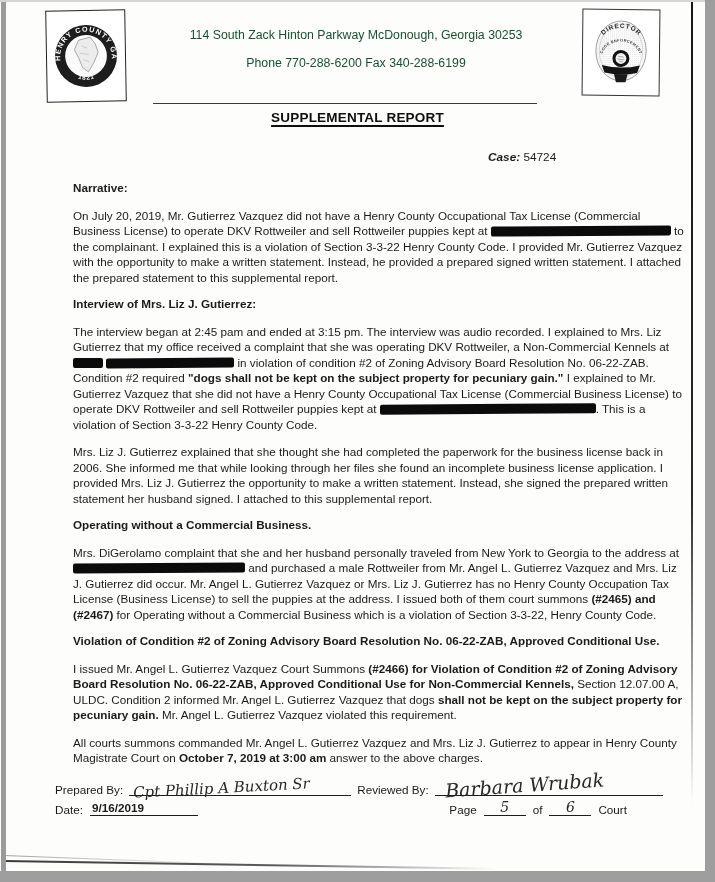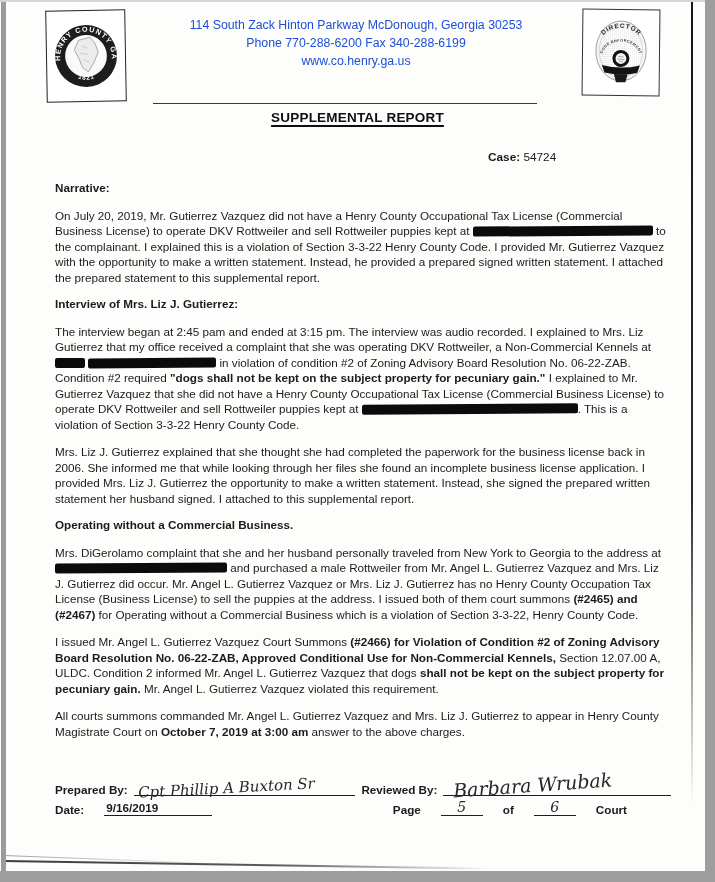--- a/index.html
+++ b/index.html
@@ -19,47 +19,47 @@
   .scanline-d2{position:absolute;left:4px;top:855px;width:230px;height:1px;opacity:.55;
       transform:rotate(2.2deg);transform-origin:left center;
       background:linear-gradient(90deg,#555,rgba(90,90,90,0));}
   
   .seal-box{position:absolute;left:46px;top:10px;width:78px;height:90px;background:#fff;
       border:1.5px solid #222;transform:rotate(-1deg);display:flex;align-items:center;justify-content:center;}
   .badge-box{position:absolute;left:582px;top:9px;width:76px;height:85px;background:#fff;
       border:1.5px solid #333;transform:rotate(0.6deg);display:flex;align-items:center;justify-content:center;}
   .hdr{position:absolute;left:130px;top:14px;width:452px;text-align:center;}
   .hdr .org{font-weight:bold;font-size:12.8px;letter-spacing:.2px;color:#101010;}
-  .hdr .line{font-size:12.3px;color:#1d4ed8;margin-top:4px;}
+  .hdr .line{font-size:12.3px;color:#14532d;margin-top:14px;}
   .rule{position:absolute;left:153px;top:103px;width:384px;height:0;border-top:1.6px solid #3a3a3a;}
   .title{position:absolute;left:0;top:110px;width:715px;text-align:center;font-weight:bold;
       font-size:13.5px;letter-spacing:.2px;color:#0e0e0e;
       text-decoration:underline;text-underline-offset:3px;text-decoration-thickness:1.5px;}
   .case-line{position:absolute;left:488px;top:150px;font-size:11.8px;}
-  .case-line .lbl{font-weight:bold;}
+  .case-line .lbl{font-weight:bold;font-style:italic;}
   
-  .body{position:absolute;left:55px;top:180px;width:612px;font-size:11.7px;line-height:15.5px;
+  .body{position:absolute;left:73px;top:180px;width:612px;font-size:11.7px;line-height:15.5px;
       text-align:left;color:#1b1b1b;}
   .sec-heading{font-weight:bold;margin:11px 0 4px 0;}
   .sec-heading:first-child{margin-top:0;}
   .body p{margin:12px 0 9px 0;}
   .b{font-weight:bold;}
   .redact{display:inline-block;height:10px;background:#0b0b0b;border-radius:2px;
       vertical-align:-1px;transform:skewY(-0.4deg);}
   
   .footer{position:absolute;left:55px;top:770px;width:616px;font-size:11.7px;}
   .sig-row{display:flex;align-items:flex-end;gap:6px;height:26px;}
-  .flbl{font-weight:bold;white-space:nowrap;}
+  .flbl{font-weight:normal;white-space:nowrap;}
   .sig-line{display:inline-block;border-bottom:1.3px solid #1d1d1d;position:relative;height:18px;}
   .sig-line.w1{width:222px;}
   .sig-line.w2{width:228px;}
   .hand{font-family:"DejaVu Serif",serif;font-style:italic;color:#272727;white-space:nowrap;}
   .sig1{position:absolute;left:4px;bottom:-2px;font-size:15px;transform:rotate(-3deg);}
   .sig2{position:absolute;left:10px;bottom:-1px;font-size:19px;transform:rotate(-4deg);}
-  .meta-row{display:flex;align-items:flex-end;gap:20px;margin-top:3px;padding-right:44px;}
+  .meta-row{display:flex;align-items:flex-end;gap:7px;margin-top:3px;padding-right:44px;}
   .date-line{display:inline-block;border-bottom:1.3px solid #1d1d1d;min-width:104px;padding:0 2px 1px 2px;font-weight:bold;}
   .meta-spacer{flex:1;}
   .num-line{display:inline-block;border-bottom:1.3px solid #1d1d1d;width:42px;text-align:center;
       font-size:14px;padding-bottom:0;}
   svg text{font-family:"Liberation Sans",sans-serif;}
 </style>
 </head>
 <body>
 
 <div class="stage">
@@ -104,39 +104,39 @@
       <circle cx="50" cy="58" r="8" fill="#f1f1f1"></circle>
       <path d="M46,55 l8,1 M45,59 l10,1 M47,62 l6,1" stroke="#7c7c7c" stroke-width="0.9" fill="none"></path>
       <path d="M22,68 Q50,75 78,68 L74,79 Q50,84 26,79 Z" fill="#141414"></path>
       <path d="M40,81 L60,81 L57,93 L43,93 Z" fill="#1a1a1a"></path>
     </svg>
   </div>
 
   <div class="hdr">
     <div class="line">114 South Zack Hinton Parkway McDonough, Georgia 30253</div>
     <div class="line">Phone 770-288-6200 Fax 340-288-6199</div>
-    <div class="line">www.co.henry.ga.us</div>
   </div>
 
   <div class="rule"></div>
   <div class="title">SUPPLEMENTAL REPORT</div>
 
   <div class="case-line">
     <span class="lbl">Case:</span>
     <span>54724</span>
   </div>
 
   <div class="body" id="report-body">
       <div class="sec-heading">Narrative:</div>
       <p><span>On July 20, 2019, Mr. Gutierrez Vazquez did not have a Henry County Occupational Tax License (Commercial Business License) to operate DKV Rottweiler and sell Rottweiler puppies kept at </span><span class="redact" style="width: 180px;"></span><span> to the complainant. I explained this is a violation of Section 3-3-22 Henry County Code.  I provided Mr. Gutierrez Vazquez with the opportunity to make a written statement.  Instead, he provided a prepared signed written statement.  I attached the prepared statement to this supplemental report.</span></p>
       <div class="sec-heading">Interview of Mrs. Liz J. Gutierrez:</div>
       <p><span>The interview began at 2:45 pam and ended at 3:15 pm.  The interview was audio recorded.  I explained to Mrs. Liz Gutierrez that my office received a complaint that she was operating DKV Rottweiler, a Non-Commercial Kennels at </span><span class="redact" style="width: 30px;"></span><span> </span><span class="redact" style="width: 128px;"></span><span> in violation of condition #2 of Zoning Advisory Board Resolution No. 06-22-ZAB. Condition #2 required </span><span class="b">"dogs shall not be kept on the subject property for pecuniary gain."</span><span>  I explained to Mr. Gutierrez Vazquez that she did not have a Henry County Occupational Tax License (Commercial Business License) to operate DKV Rottweiler and sell Rottweiler puppies kept at </span><span class="redact" style="width: 216px;"></span><span>.  This is a violation of Section 3-3-22 Henry County Code.</span></p>
       <p><span>Mrs. Liz J. Gutierrez explained that she thought she had completed the paperwork for the business license back in 2006. She informed me that while looking through her files she found an incomplete business license application.   I provided Mrs. Liz J. Gutierrez the opportunity to make a written statement.  Instead, she signed the prepared written statement her husband signed. I attached to this supplemental report.</span></p>
       <div class="sec-heading">Operating without a Commercial Business.</div>
       <p><span>Mrs. DiGerolamo complaint that she and her husband personally traveled from New York to Georgia to the address at </span><span class="redact" style="width: 172px;"></span><span> and purchased a male Rottweiler from Mr. Angel L. Gutierrez Vazquez and Mrs. Liz J. Gutierrez did occur.  Mr. Angel L. Gutierrez Vazquez or Mrs. Liz J. Gutierrez has no Henry County Occupation Tax License (Business License) to sell the puppies at the address. I issued both of them court summons </span><span class="b">(#2465) and (#2467)</span><span> for Operating without a Commercial Business which is a violation of Section 3-3-22, Henry County Code.</span></p>
+      <div class="sec-heading">Violation of Condition #2 of Zoning Advisory Board Resolution No. 06-22-ZAB, Approved Conditional Use.</div>
       <p><span>I issued Mr. Angel L. Gutierrez Vazquez Court Summons </span><span class="b">(#2466) for Violation of Condition #2 of Zoning Advisory Board Resolution No. 06-22-ZAB, Approved Conditional Use for Non-Commercial Kennels,</span><span> Section 12.07.00 A, ULDC. Condition 2 informed Mr. Angel L. Gutierrez Vazquez that dogs </span><span class="b">shall not be kept on the subject property for pecuniary gain.</span><span> Mr. Angel L. Gutierrez Vazquez violated this requirement.</span></p>
       <p><span>All courts summons commanded Mr. Angel L. Gutierrez Vazquez and Mrs. Liz J. Gutierrez to appear in Henry County Magistrate Court on </span><span class="b">October 7, 2019 at 3:00 am</span><span> answer to the above charges.</span></p>
     </div>
 
   <div class="footer">
     <div class="sig-row">
       <span class="flbl">Prepared By:</span>
       <span class="sig-line w1">
         <span class="hand sig1">Cpt Phillip A Buxton Sr</span>
       </span>

